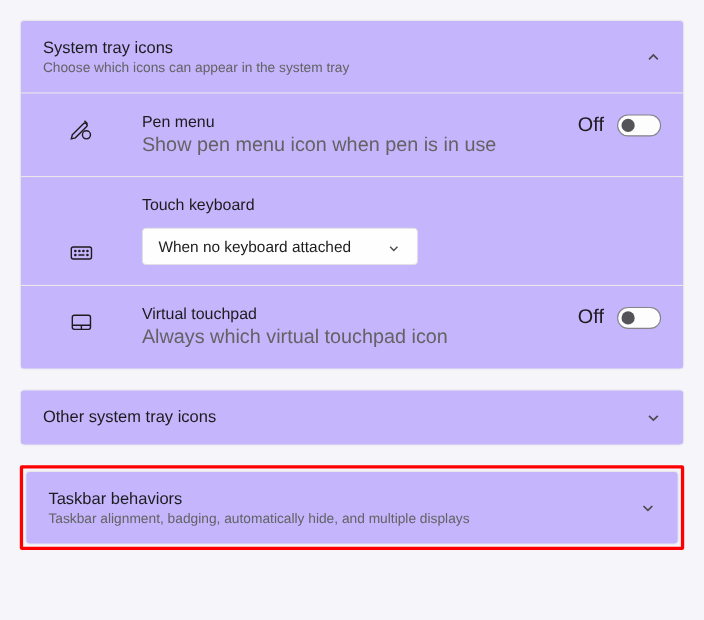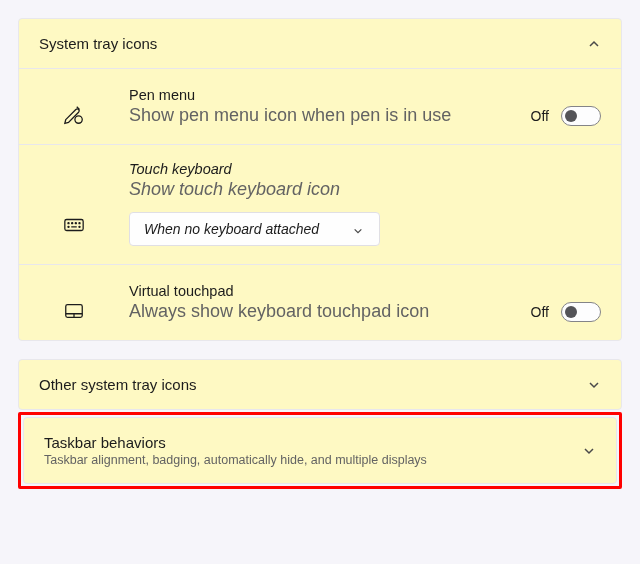--- a/index.html
+++ b/index.html
@@ -6,21 +6,21 @@
     body {
       font-family: "Segoe UI", -apple-system, sans-serif;
       background: #f6f5fa;
       width: 640px;
       height: 564px;
       padding: 18px 18px 10px 18px;
       font-size: 14px;
       color: #1c1c1c;
     }
     .card {
-      background: #fef9c3;
+      background: #c4b5fd;
       border: 1px solid #e8e7ec;
       border-radius: 4px;
       overflow: hidden;
     }
     .card + .card { margin-top: 18px; }
     .header-row {
       display: flex;
       align-items: center;
       padding: 16px 20px 16px 20px;
       cursor: pointer;
@@ -30,45 +30,45 @@
     .subtitle { font-size: 12.5px; color: #636363; margin-top: 2px; }
     .chevron {
       width: 14px; height: 14px;
       display: flex; align-items: center; justify-content: center;
       color: #4a4a4a;
     }
     .chevron svg { width: 12px; height: 12px; stroke: currentColor; stroke-width: 1.5; fill: none; }
     .sub-rows { border-top: 1px solid #e8e7ec; }
     .sub-row {
       display: flex;
-      align-items: flex-end;
+      align-items: flex-start;
       padding: 18px 20px 18px 20px;
       gap: 20px;
     }
     .sub-row + .sub-row { border-top: 1px solid #e8e7ec; }
-    .sub-row.tall { padding-top: 16px; padding-bottom: 18px; align-items: center; font-style: italic; }
+    .sub-row.tall { padding-top: 16px; padding-bottom: 18px; align-items: flex-end; }
     .icon-slot {
       width: 70px;
       display: flex;
       justify-content: center;
       align-items: flex-start;
       padding-top: 4px;
       flex-shrink: 0;
     }
     .icon-slot svg { width: 22px; height: 22px; stroke: #1c1c1c; fill: none; stroke-width: 1.4; }
     .sub-text { flex: 1; }
     .sub-title { font-size: 14.5px; color: #1c1c1c; }
     .sub-desc { font-size: 18px; color: #636363; margin-top: 2px; }
     .control-area {
       display: flex;
       align-items: center;
       gap: 12px;
       flex-shrink: 0;
     }
-    .toggle-label { font-size: 14px; color: #1c1c1c; }
+    .toggle-label { font-size: 18px; color: #1c1c1c; }
     .toggle {
       width: 40px;
       height: 20px;
       border-radius: 20px;
       border: 1px solid #848488;
       background: #fdfdfe;
       position: relative;
       cursor: pointer;
     }
     .toggle::after {
@@ -89,32 +89,33 @@
       background: #fefefe;
       cursor: pointer;
       gap: 34px;
       font-size: 14px;
     }
     .dropdown .dd-chev { width: 12px; height: 12px; }
     .dropdown .dd-chev svg { width: 10px; height: 10px; stroke: #4a4a4a; stroke-width: 1.5; fill: none; }
     .highlight {
       border: 3px solid #ff0000;
       border-radius: 2px;
-      margin-top: 2px;
+      margin-top: 18px;
       padding: 2px;
     }
     .highlight .card { margin-top: 0; }
   </style>
 </head>
 <body>
 
 <div class="card">
   <div class="header-row">
     <div class="header-text">
       <div class="title">System tray icons</div>
+      <div class="subtitle">Choose which icons can appear in the system tray</div>
     </div>
     <div class="chevron">
       <svg viewBox="0 0 12 12">
           <polyline points="2,8 6,4 10,8"></polyline>
         </svg>
     </div>
   </div>
 
   <div class="sub-rows">
 
@@ -144,21 +145,20 @@
             <circle cx="10" cy="10" r="0.6" fill="#1c1c1c"></circle>
             <circle cx="14" cy="10" r="0.6" fill="#1c1c1c"></circle>
             <circle cx="18" cy="10" r="0.6" fill="#1c1c1c"></circle>
             <circle cx="6" cy="14" r="0.6" fill="#1c1c1c"></circle>
             <line x1="9" y1="14" x2="15" y2="14"></line>
             <circle cx="18" cy="14" r="0.6" fill="#1c1c1c"></circle>
           </svg>
       </div>
       <div class="sub-text">
         <div class="sub-title">Touch keyboard</div>
-        <div class="sub-desc">Show touch keyboard icon</div>
         <div class="dropdown">
           <span>When no keyboard attached</span>
           <span class="dd-chev">
             <svg viewBox="0 0 12 12">
                 <polyline points="2,4 6,8 10,4"></polyline>
               </svg>
           </span>
         </div>
       </div>
     </div>
@@ -166,21 +166,21 @@
     <div class="sub-row">
       <div class="icon-slot">
         <svg viewBox="0 0 24 24">
             <rect x="3" y="5" width="18" height="14" rx="2"></rect>
             <line x1="3" y1="15" x2="21" y2="15"></line>
             <line x1="12" y1="15" x2="12" y2="19"></line>
           </svg>
       </div>
       <div class="sub-text">
         <div class="sub-title">Virtual touchpad</div>
-        <div class="sub-desc">Always show keyboard touchpad icon</div>
+        <div class="sub-desc">Always which virtual touchpad icon</div>
       </div>
       <div class="control-area">
         <span class="toggle-label">Off</span>
         <div class="toggle"></div>
       </div>
     </div>
 
   </div>
 </div>
 

